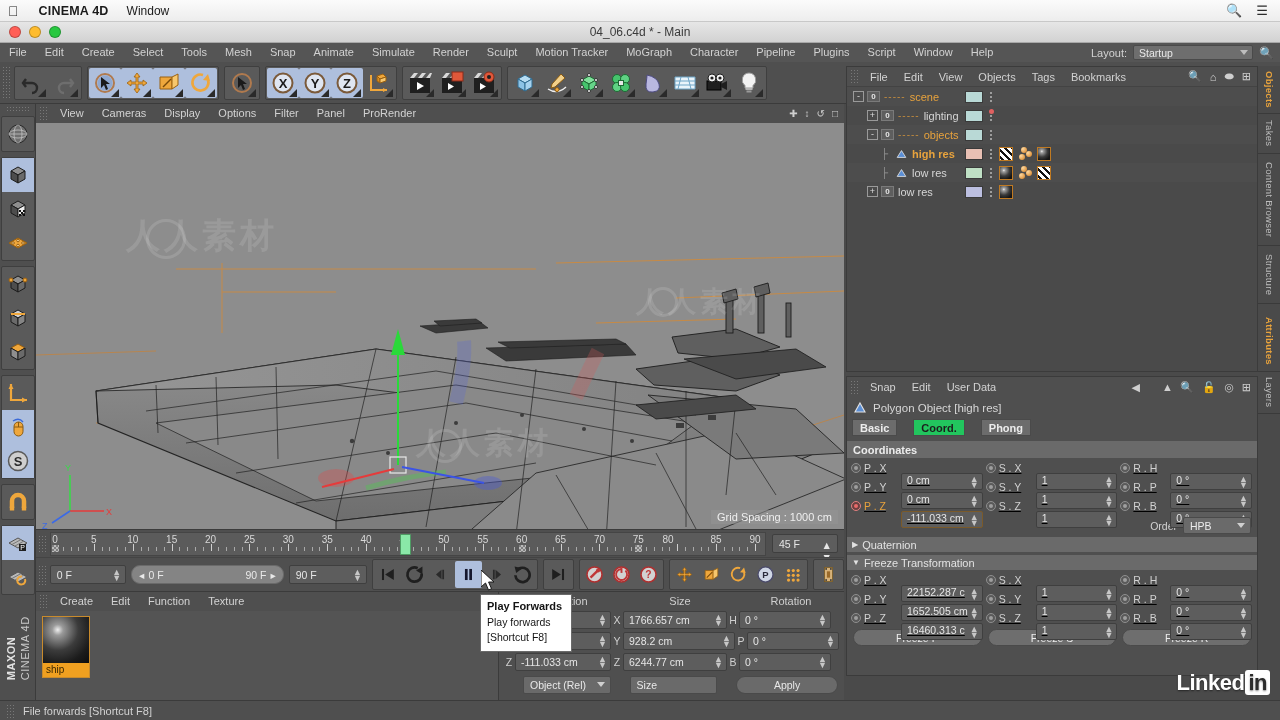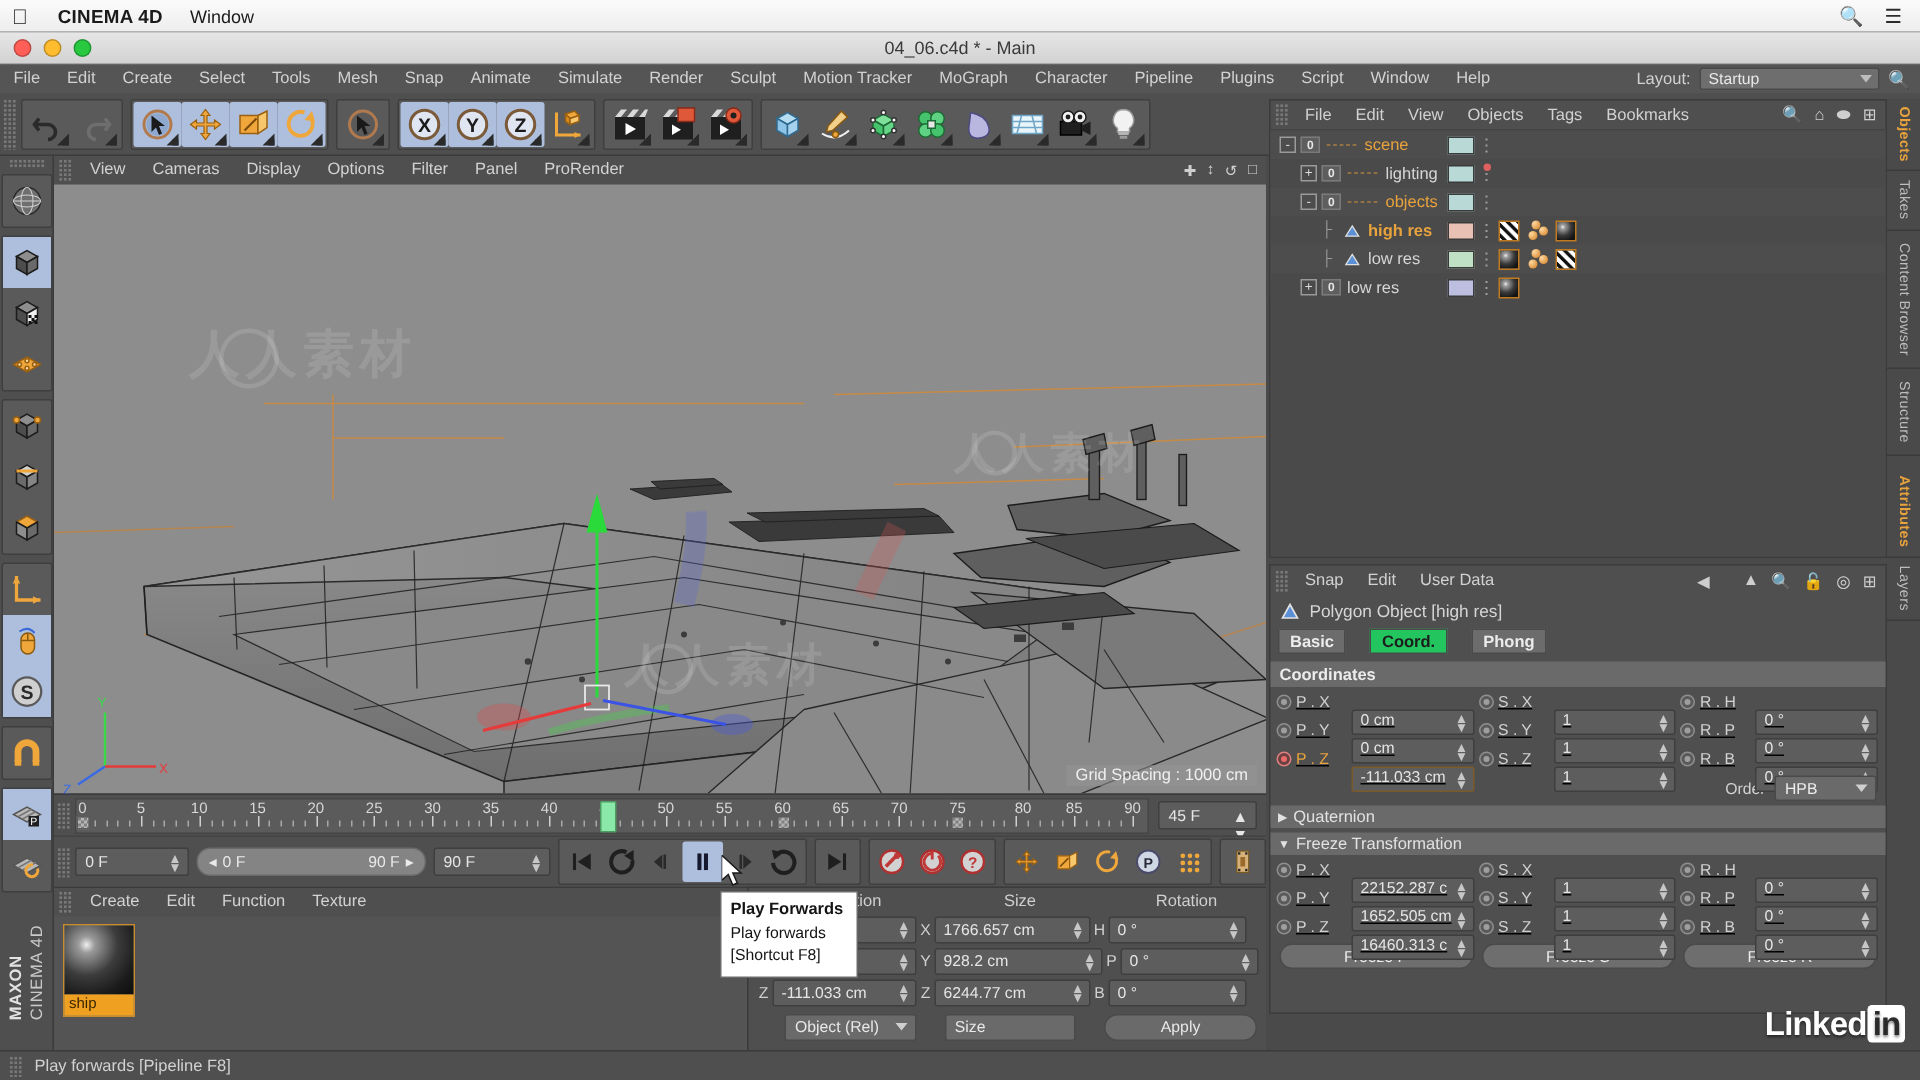--- a/index.html
+++ b/index.html
@@ -937,21 +937,21 @@
         <span class="tl-tick-num" style="left: 431.778px;">55</span>
         <span class="tl-major" style="left: 431.778px;"></span>
         <span class="tl-tick-num" style="left: 470.667px;">60</span>
         <span class="tl-major" style="left: 470.667px;"></span>
         <span class="tl-tick-num" style="left: 509.556px;">65</span>
         <span class="tl-major" style="left: 509.556px;"></span>
         <span class="tl-tick-num" style="left: 548.444px;">70</span>
         <span class="tl-major" style="left: 548.444px;"></span>
         <span class="tl-tick-num" style="left: 587.333px;">75</span>
         <span class="tl-major" style="left: 587.333px;"></span>
-        <span class="tl-tick-num" style="left: 631px; text-align: right;">80</span>
+        <span class="tl-tick-num" style="left: 617px; text-align: right;">80</span>
         <span class="tl-major" style="left: 626.222px;"></span>
         <span class="tl-tick-num" style="left: 665.111px;">85</span>
         <span class="tl-major" style="left: 665.111px;"></span>
         <span class="tl-tick-num" style="left: 704px;">90</span>
         <span class="tl-major" style="left: 704px;"></span>
         <span class="tl-minor" style="left: 11.7778px;"></span>
         <span class="tl-minor" style="left: 19.5556px;"></span>
         <span class="tl-minor" style="left: 27.3333px;"></span>
         <span class="tl-minor" style="left: 35.1111px;"></span>
         <span class="tl-minor" style="left: 50.6667px;"></span>
@@ -1616,16 +1616,16 @@
   <svg class="cursor" style="left:481px;top:570px" width="16" height="22" viewBox="0 0 16 22">
     <polygon points="0,0 0,17 4.5,13 7.5,20 10.5,18.7 7.6,12 13,12" fill="#ffffff" stroke="#1a1a1a" stroke-width="1"></polygon>
   </svg>
 
   <div class="linkedin">
     <span>Linked</span><span class="inbox">in</span>
   </div>
 
   <div class="statusbar">
     <span class="sb-grip"></span>
-    <span>Play forwards [Pipeline F8]</span>
+    <span>File forwards [Shortcut F8]</span>
   </div>
 
 </div>
 
 </body></html>

